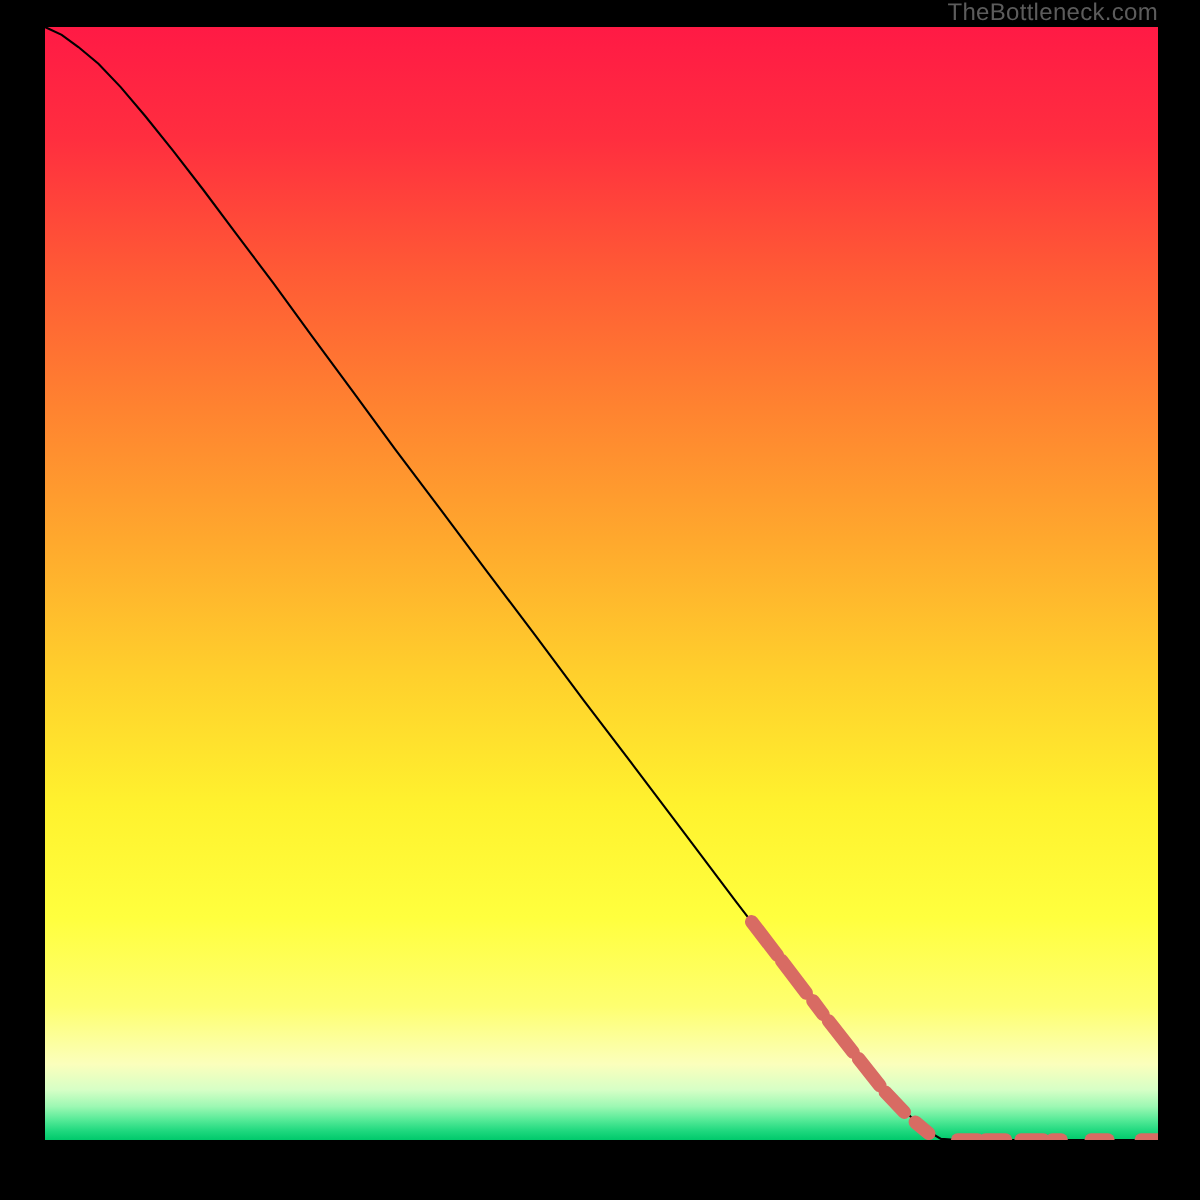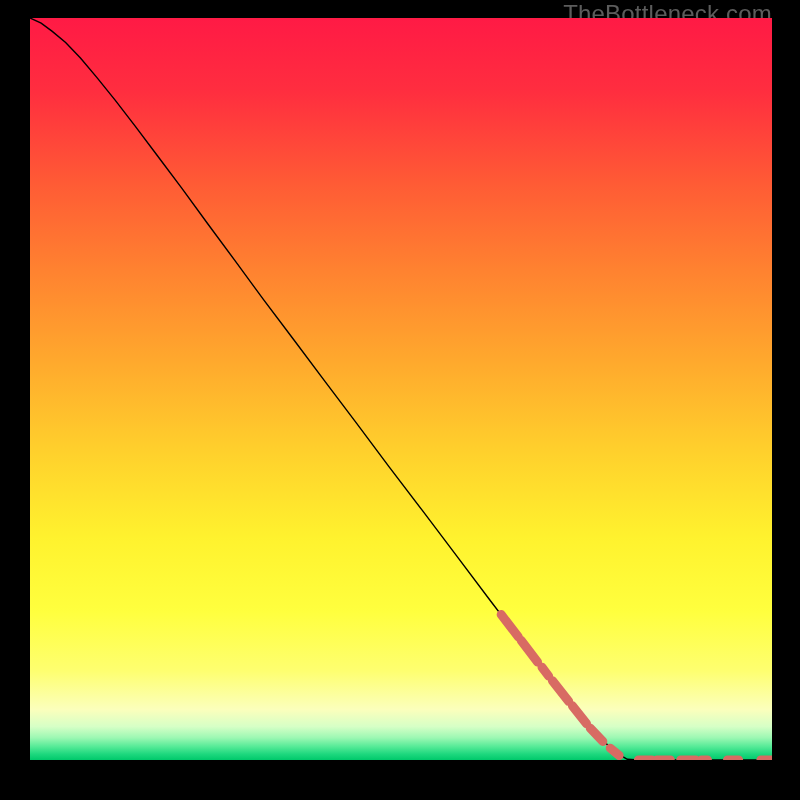--- a/index.html
+++ b/index.html
@@ -36,21 +36,21 @@
     left: 0;
     top: 0;
     width: 100%;
     height: 100%;
   }
   .watermark {
     position: absolute;
     top: 0px;
     right: 28px;
     color: #5c5c5c;
-    font-size: 24px;
+    font-size: 16px;
     font-weight: 500;
     letter-spacing: 0.2px;
     user-select: none;
   }
 </style>
 </head>
 <body>
 
 <div class="stage">
 

